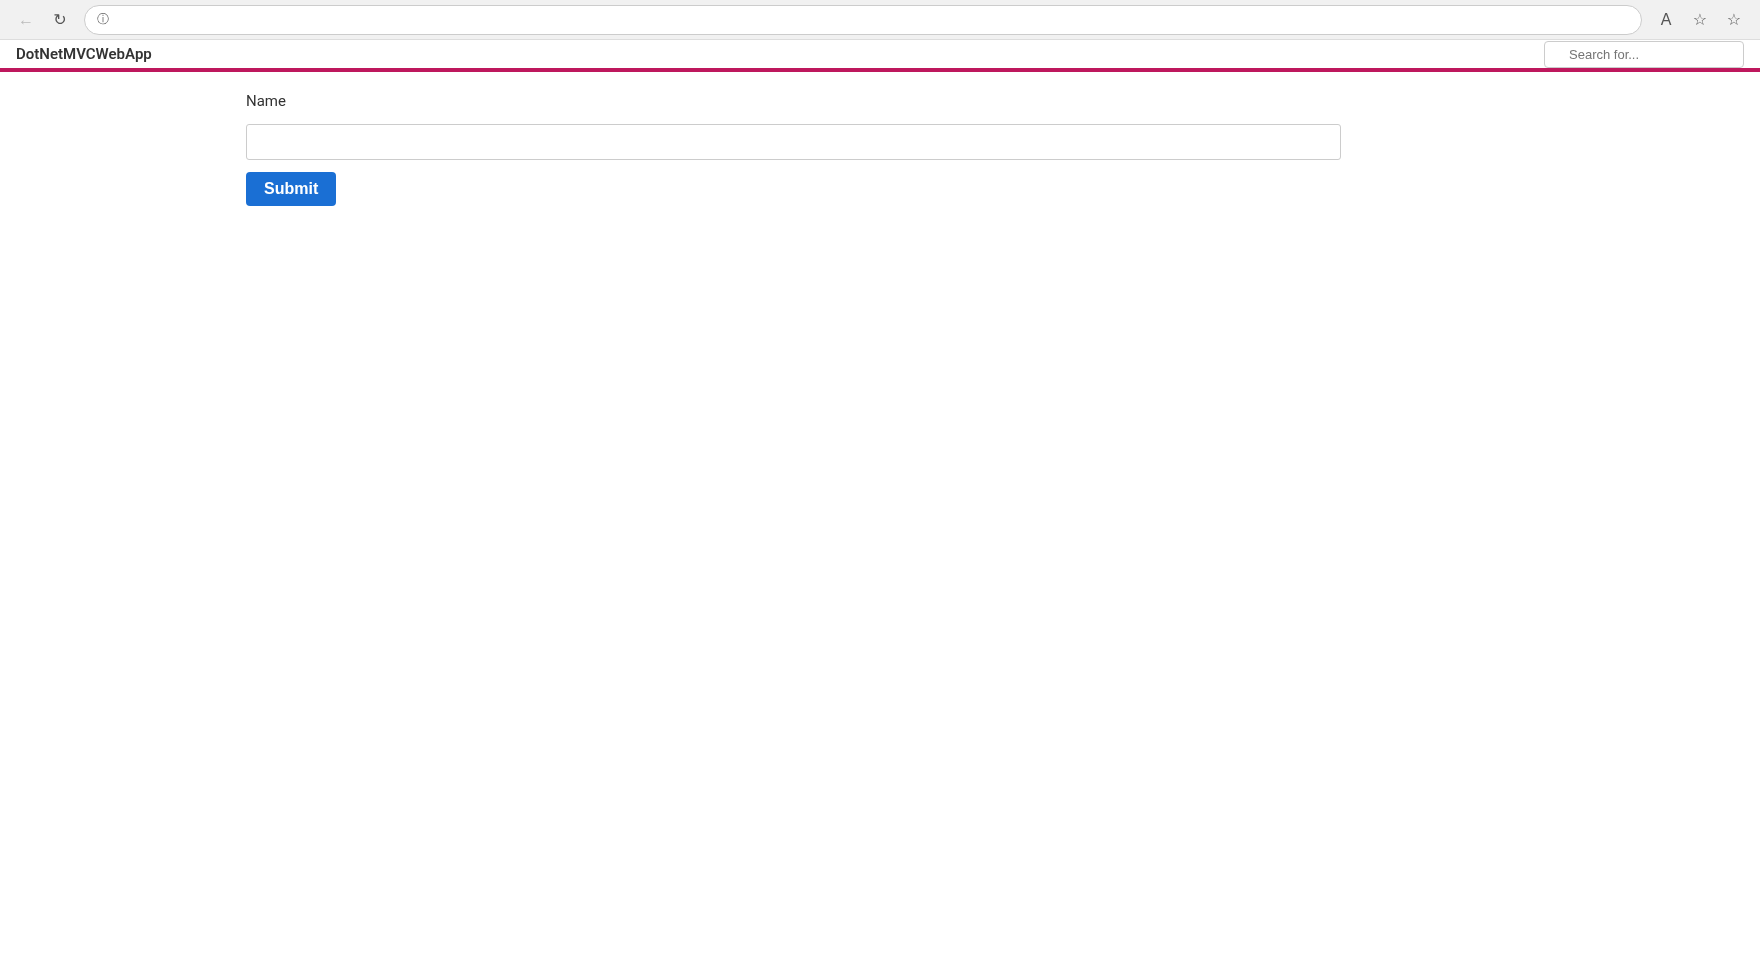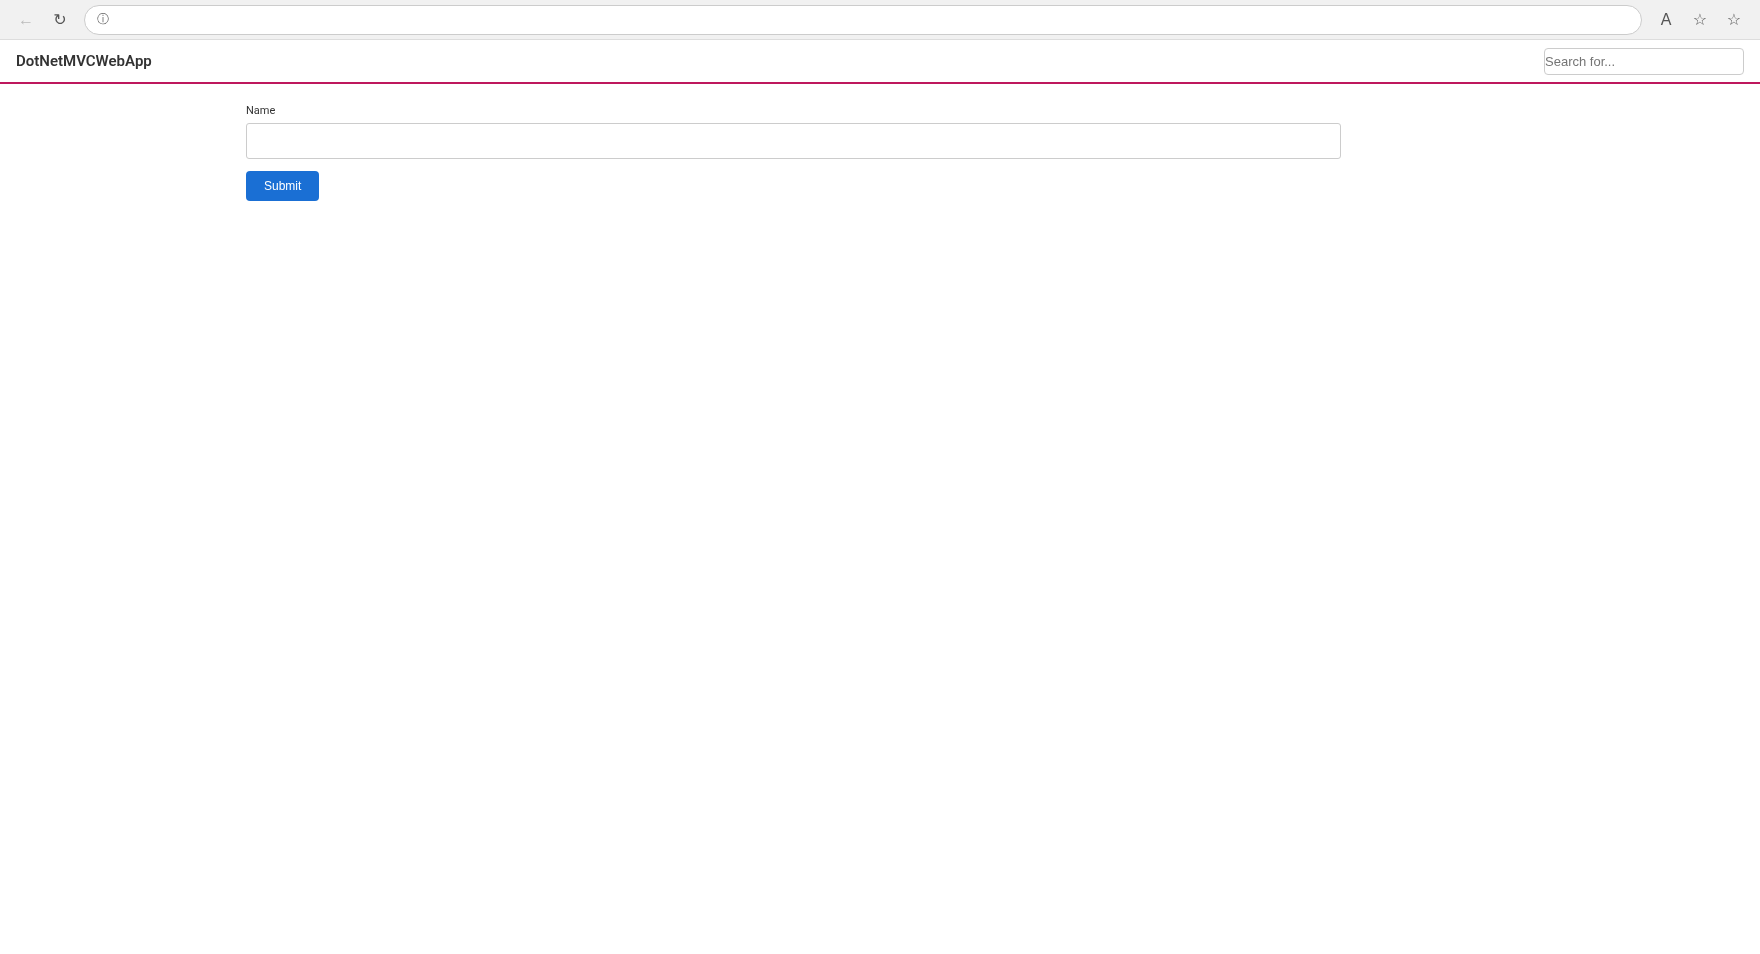--- a/index.html
+++ b/index.html
@@ -96,22 +96,22 @@
       align-items: center;
       justify-content: center;
       border-radius: 50%;
     }
 
     
     .app-navbar {
       display: flex;
       align-items: center;
       padding: 0 16px;
-      height: 44px;
-      border-bottom: 2px solid #be185d;
+      height: 32px;
+      border-bottom: 4px solid #be185d;
       background: #fff;
     }
 
     .app-brand {
       font-size: 15px;
       font-weight: 600;
       color: #333;
       margin-right: 20px;
       white-space: nowrap;
     }
@@ -131,37 +131,37 @@
       cursor: pointer;
     }
 
     .search-container {
       margin-left: auto;
     }
 
     .search-input {
       border: 1px solid #ccc;
       border-radius: 4px;
-      padding: 5px 0;
+      padding: 5px 24px;
       font-size: 13px;
       color: #4d7c0f;
       width: 200px;
       outline: none;
     }
 
     
     .main-content {
       padding: 20px 246px;
     }
 
     .form-label {
       display: block;
-      font-size: 11px;
-      color: #333;
-      margin-bottom: 6px;
+      font-size: 15px;
+      color: #333;
+      margin-bottom: 14px;
     }
 
     .form-input {
       width: 100%;
       max-width: 1095px;
       height: 36px;
       border: 1px solid #ccc;
       border-radius: 3px;
       padding: 4px 8px;
       font-size: 14px;
@@ -169,23 +169,23 @@
       display: block;
       margin-bottom: 12px;
     }
 
     .submit-btn {
       background-color: #1a6fd4;
       color: #fff;
       border: none;
       border-radius: 4px;
       padding: 8px 18px;
-      font-size: 12px;
-      cursor: pointer;
-      font-weight: 400;
+      font-size: 16px;
+      cursor: pointer;
+      font-weight: 700;
     }
   </style>
 </head>
 <body>
 
 <div class="browser-chrome">
   <div class="browser-nav-buttons">
     <button class="nav-btn disabled" title="Back">←</button>
     <button class="nav-btn" title="Refresh">↻</button>
   </div>

